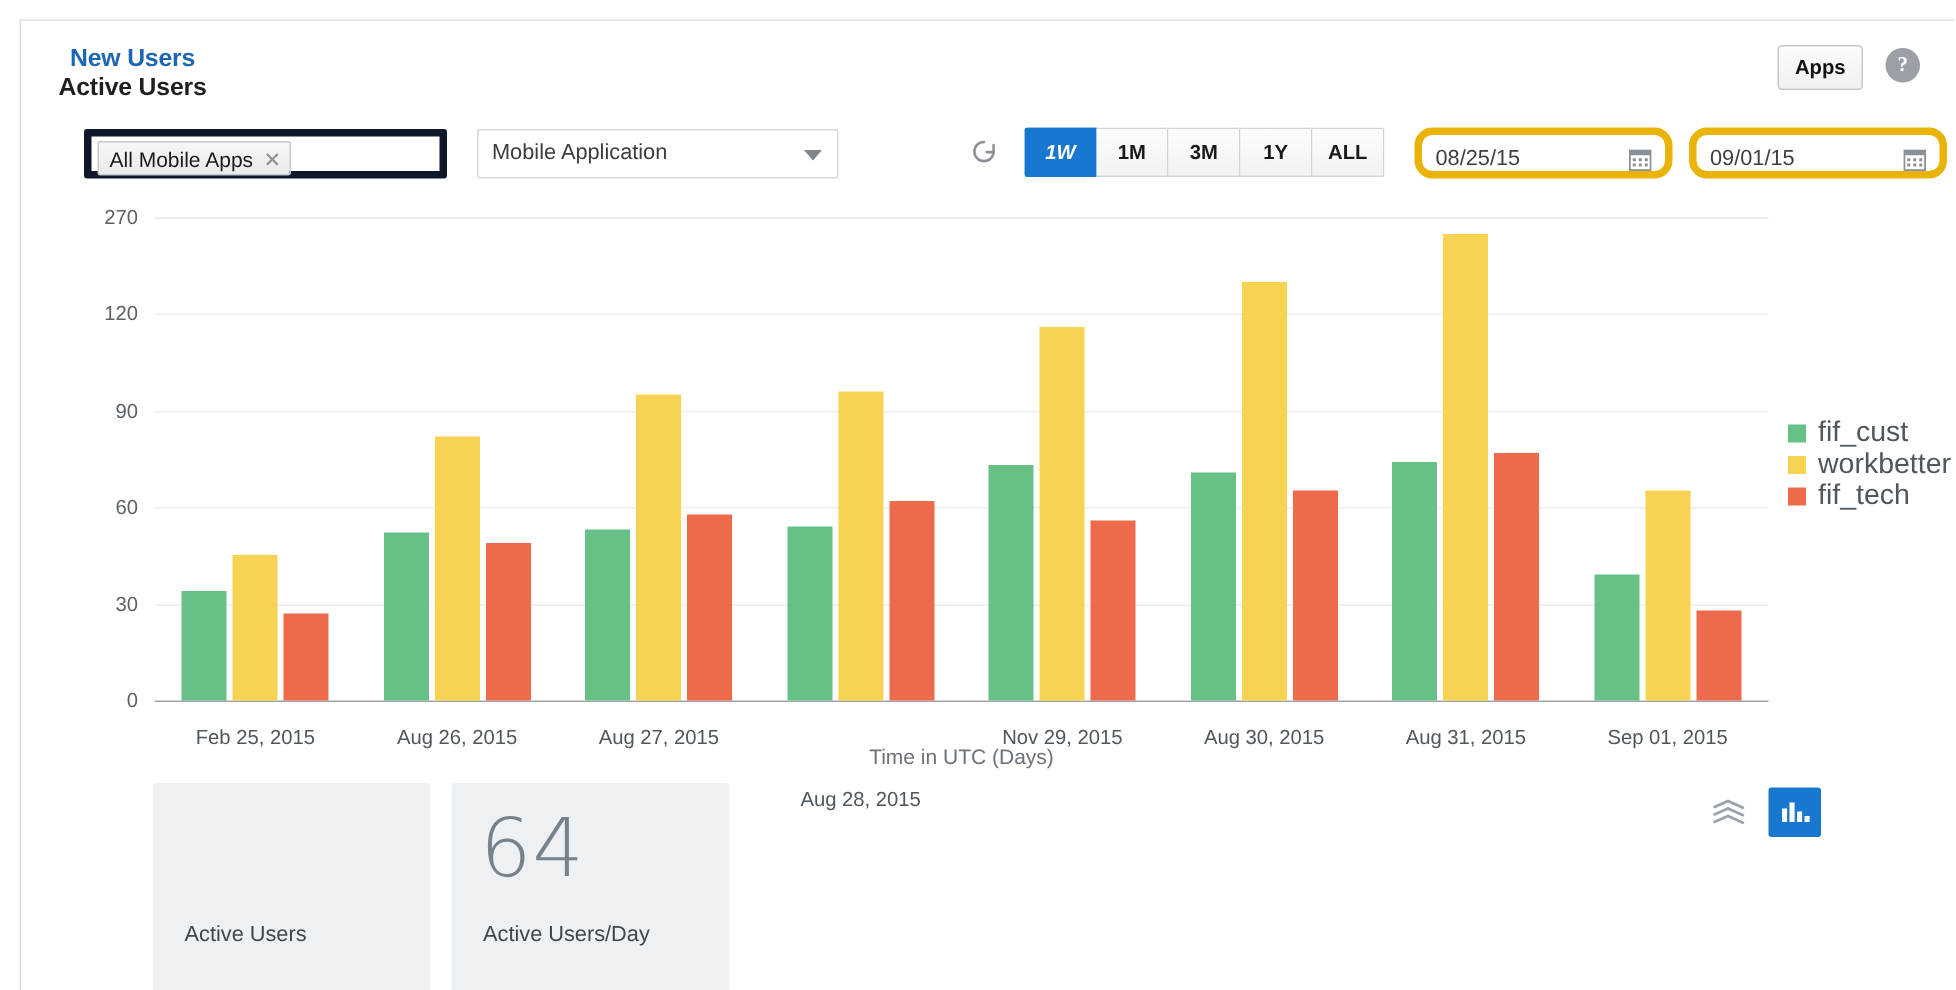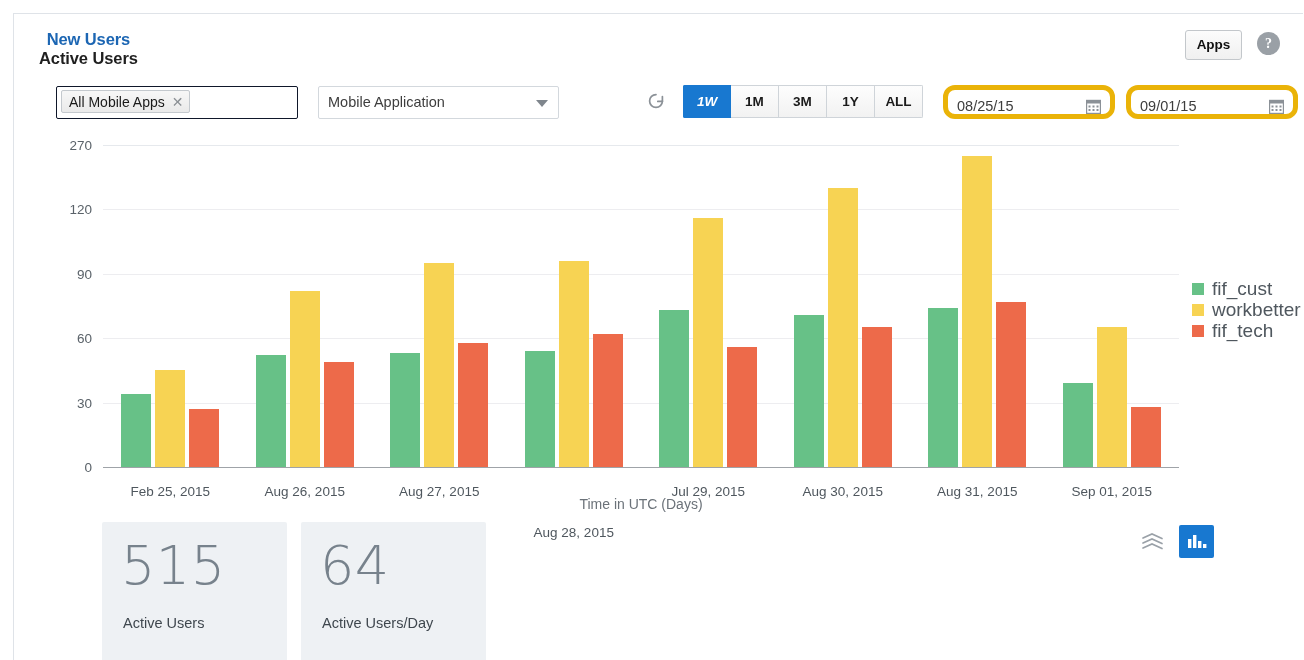--- a/index.html
+++ b/index.html
@@ -98,21 +98,21 @@
     width: 100%;
     height: 50px;
   }
 
   .tag-input {
     position: absolute;
     left: 42px;
     top: 12px;
     width: 242px;
     height: 33px;
-    border: 1px solid #0f172a;
+    border: 5px solid #0f172a;
     border-radius: 2px;
     background: #fff;
     box-sizing: border-box;
     cursor: text;
   }
   .tag {
     display: inline-flex;
     align-items: center;
     margin: 3px 0 0 4px;
     padding: 2px 6px 2px 7px;
@@ -496,21 +496,21 @@
           <div class="bar" title="fif_cust: 54" style="left: 0px; width: 30px; height: 115.92px; background: rgb(103, 193, 135);"></div>
           <div class="bar" title="workbetter: 96" style="left: 34px; width: 30px; height: 206.08px; background: rgb(247, 211, 83);"></div>
           <div class="bar" title="fif_tech: 62" style="left: 68px; width: 30px; height: 133.093px; background: rgb(237, 106, 74);"></div>
         </div>
         <div class="xtick" style="left: 470.75px; margin-top: 41px;">Aug 28, 2015</div>
         <div class="group" style="left: 556.25px; width: 98px;">
           <div class="bar" title="fif_cust: 73" style="left: 0px; width: 30px; height: 156.707px; background: rgb(103, 193, 135);"></div>
           <div class="bar" title="workbetter: 116" style="left: 34px; width: 30px; height: 249.013px; background: rgb(247, 211, 83);"></div>
           <div class="bar" title="fif_tech: 56" style="left: 68px; width: 30px; height: 120.213px; background: rgb(237, 106, 74);"></div>
         </div>
-        <div class="xtick" style="left: 605.25px;">Jul 29, 2015</div>
+        <div class="xtick" style="left: 605.25px;">Nov 29, 2015</div>
         <div class="group" style="left: 690.75px; width: 98px;">
           <div class="bar" title="fif_cust: 71" style="left: 0px; width: 30px; height: 152.413px; background: rgb(103, 193, 135);"></div>
           <div class="bar" title="workbetter: 130" style="left: 34px; width: 30px; height: 279.067px; background: rgb(247, 211, 83);"></div>
           <div class="bar" title="fif_tech: 65" style="left: 68px; width: 30px; height: 139.533px; background: rgb(237, 106, 74);"></div>
         </div>
         <div class="xtick" style="left: 739.75px;">Aug 30, 2015</div>
         <div class="group" style="left: 825.25px; width: 98px;">
           <div class="bar" title="fif_cust: 74" style="left: 0px; width: 30px; height: 158.853px; background: rgb(103, 193, 135);"></div>
           <div class="bar" title="workbetter: 145" style="left: 34px; width: 30px; height: 311.267px; background: rgb(247, 211, 83);"></div>
           <div class="bar" title="fif_tech: 77" style="left: 68px; width: 30px; height: 165.293px; background: rgb(237, 106, 74);"></div>
@@ -536,21 +536,20 @@
         <span class="legend-label">workbetter</span>
       </div>
       <div class="legend-row">
         <span class="legend-swatch" style="background: rgb(237, 106, 74);"></span>
         <span class="legend-label">fif_tech</span>
       </div>
     </div>
 
   <div class="cards">
     <div class="card">
-      <div class="card-value">515</div>
       <div class="card-label">Active Users</div>
     </div>
     <div class="card">
       <div class="card-value">64</div>
       <div class="card-label">Active Users/Day</div>
     </div>
   </div>
 
   <div class="view-toggles">
     <div class="vt">

